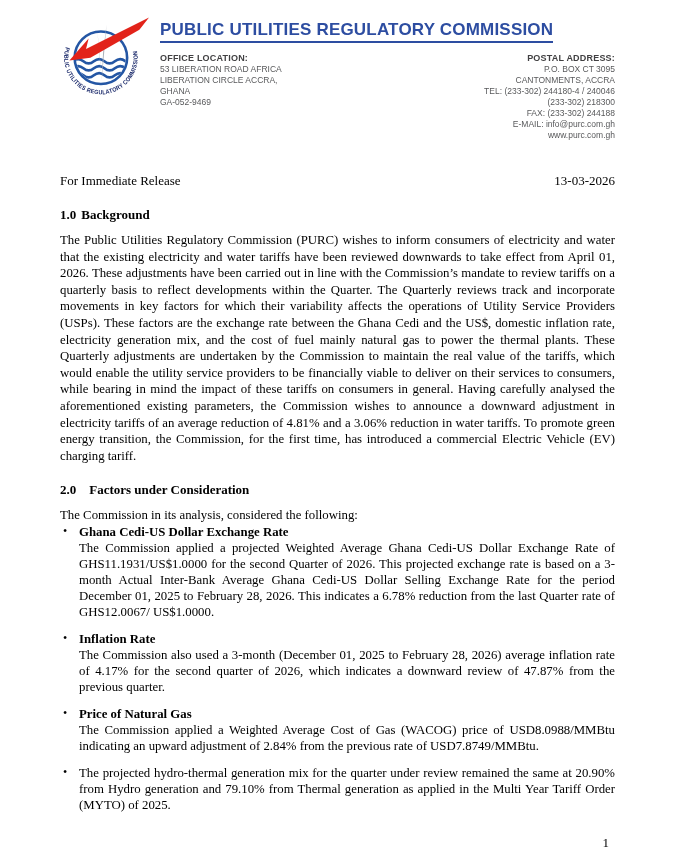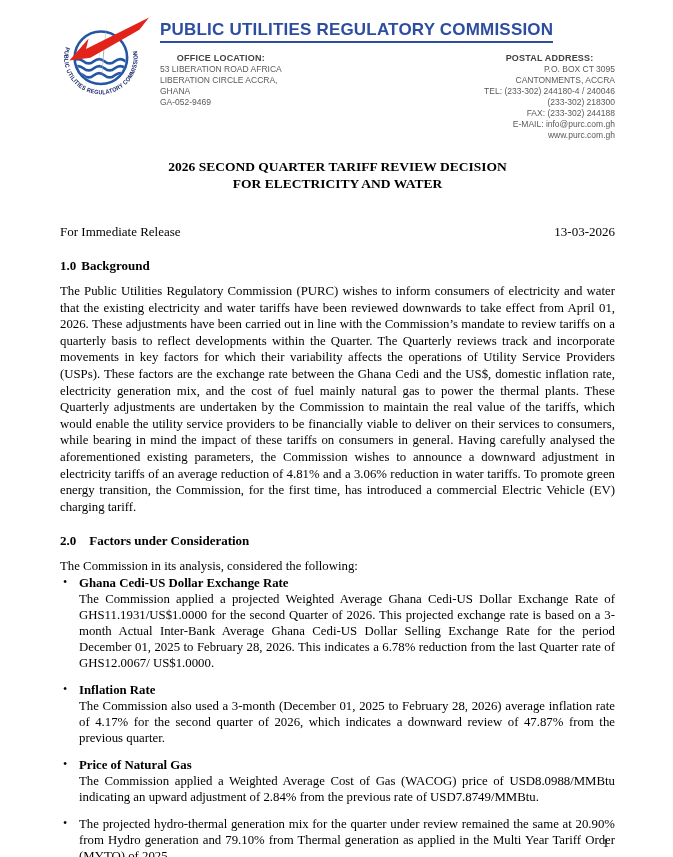--- a/index.html
+++ b/index.html
@@ -33,21 +33,20 @@
   }
   .addr-row {
     display:flex; justify-content:space-between;
     margin-top:10px;
     font-family:"Liberation Sans", sans-serif;
     font-size:8.5px; line-height:11px; color:#58595b;
   }
   .addr-label {
     font-weight:bold; font-size:9px; color:#414042;
     letter-spacing:0.2px;
-    text-align:center;
   }
   .postal-block { text-align:right; }
 
   
   .doc-title {
     margin-top:18px; text-align:center;
     font-size:13.5px; font-weight:bold; line-height:16.5px;
   }
   .release-row {
     display:flex; justify-content:space-between;
@@ -128,24 +127,20 @@
           <div>TEL: (233-302) 244180-4 / 240046</div>
           <div>(233-302) 218300</div>
           <div>FAX: (233-302) 244188</div>
           <div>E-MAIL: info@purc.com.gh</div>
           <div>www.purc.com.gh</div>
         </div>
       </div>
     </div>
   </header>
 
-  <div class="doc-title">
-    <div>2026 SECOND QUARTER TARIFF REVIEW DECISION</div>
-    <div>FOR ELECTRICITY AND WATER</div>
-  </div>
 
   <div class="release-row">
     <span>For Immediate Release</span>
     <span>13-03-2026</span>
   </div>
 
   <h2 class="sec-heading"><span class="sec-num">1.0</span><span>Background</span></h2>
 
   <p class="body-para">The Public Utilities Regulatory Commission (PURC) wishes to inform consumers of electricity and water that the existing electricity and water tariffs have been reviewed downwards to take effect from April 01, 2026. These adjustments have been carried out in line with the Commission’s mandate to review tariffs on a quarterly basis to reflect developments within the Quarter. The Quarterly reviews track and incorporate movements in key factors for which their variability affects the operations of Utility Service Providers (USPs). These factors are the exchange rate between the Ghana Cedi and the US$, domestic inflation rate, electricity generation mix, and the cost of fuel mainly natural gas to power the thermal plants. These Quarterly adjustments are undertaken by the Commission to maintain the real value of the tariffs, which would enable the utility service providers to be financially viable to deliver on their services to consumers, while bearing in mind the impact of these tariffs on consumers in general. Having carefully analysed the aforementioned existing parameters, the Commission wishes to announce a downward adjustment in electricity tariffs of an average reduction of 4.81% and a 3.06% reduction in water tariffs. To promote green energy transition, the Commission, for the first time, has introduced a commercial Electric Vehicle (EV) charging tariff.</p>
 

